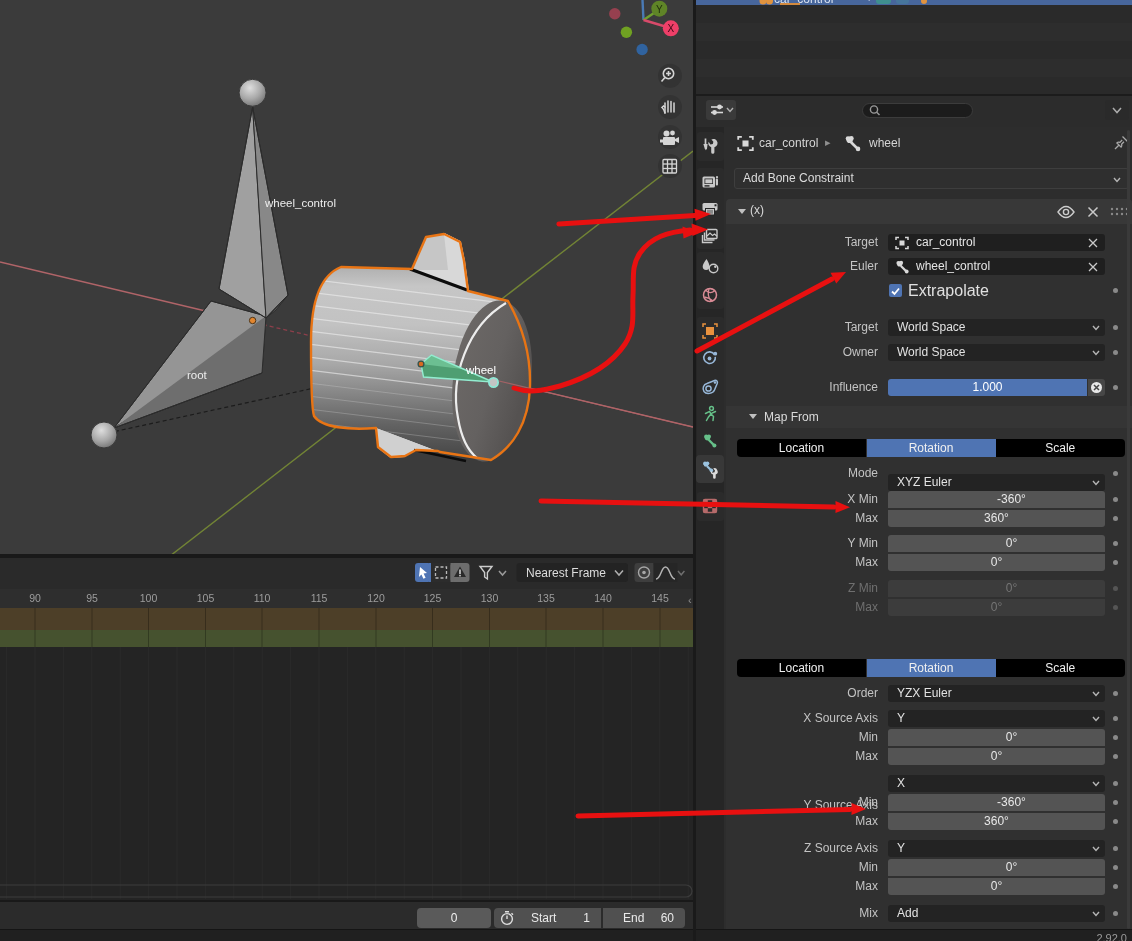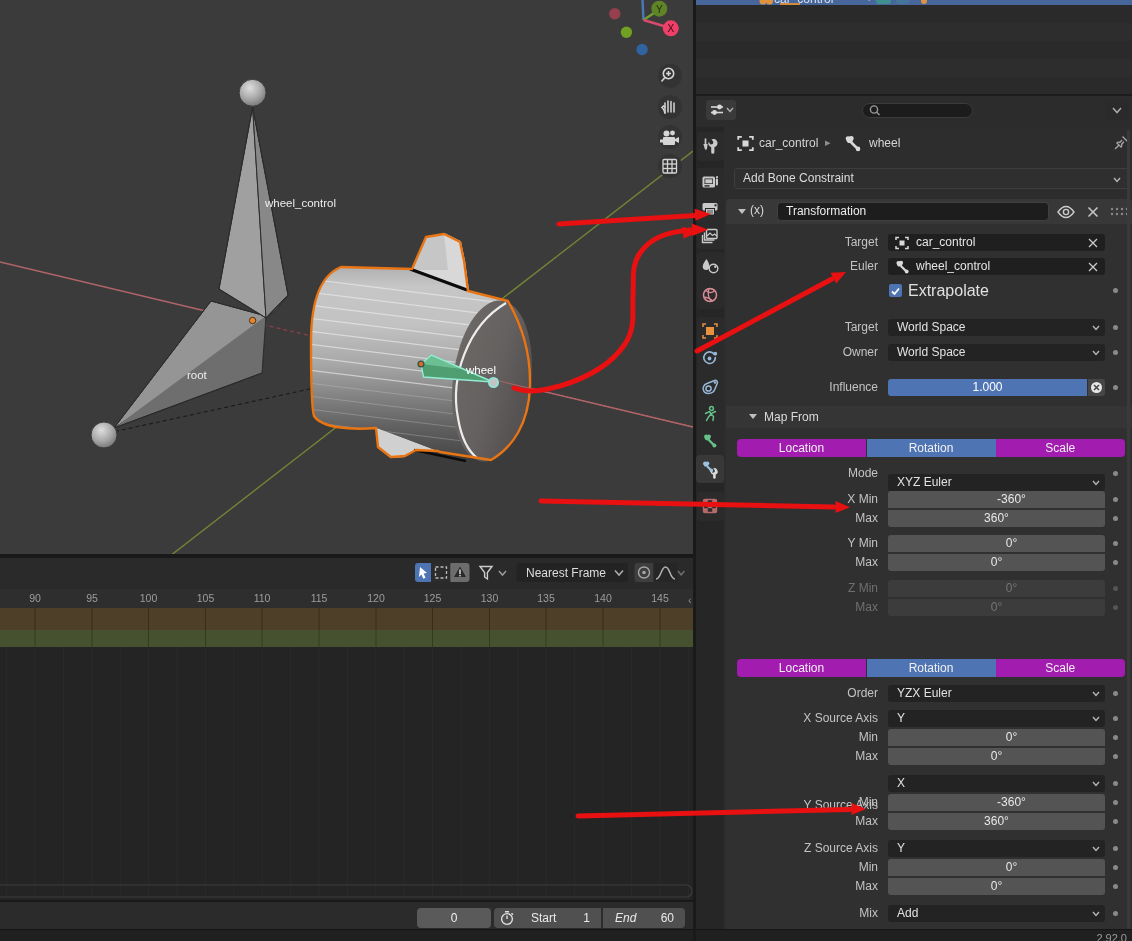--- a/index.html
+++ b/index.html
@@ -11,21 +11,21 @@
   .fld { position:absolute; left:192px; width:217px; height:17px; background:#545454; border-radius:3px;
          color:#e8e8e8; font-size:12px; text-align:center; line-height:17px; }
   .fld.dim { background:#3c3c3c; color:#757575; }
   .fld.t { border-radius:3px 3px 0 0;padding-left:30px; }
   .fld.b { border-radius:0 0 3px 3px; }
   .dd { position:absolute; left:192px; width:217px; height:17px; background:#232323; border-radius:3px;
         color:#e2e2e2; font-size:12px; line-height:17px; padding-left:9px; }
   .chev { position:absolute; right:5px; top:3px; width:8px; height:11px; }
   .dot { position:absolute; left:417px; width:5px; height:5px; border-radius:50%; background:#898989; }
   .dot.dim { background:#555; }
-  .seg { position:absolute; height:18px; background:#a21caf; color:#f0f0f0; font-size:12px; text-align:center; line-height:18px; }
+  .seg { position:absolute; height:18px; background:#000000; color:#f0f0f0; font-size:12px; text-align:center; line-height:18px; }
   .seg.on { background:#4f74b3; }
   .sech { position:absolute; left:30px; width:406px; height:22px; background:#353535; color:#dadada; font-size:12px; line-height:22px; }
   .sech .tri { position:absolute; left:23px; top:8px; width:0; height:0; border-left:4.5px solid transparent; border-right:4.5px solid transparent; border-top:5.5px solid #c0c0c0; }
   .sech .txt { position:absolute; left:38px; }
 </style>
 </head>
 <body>
 <div id="page">
 
   <div class="abs" id="viewport" style="left:0;top:0;width:693px;height:554px;background:#3b3b3b;overflow:hidden;">
@@ -297,21 +297,21 @@
       <svg width="30" height="28" style="position:absolute;left:492px;top:0;">
         <rect x="2" y="6" width="26" height="20" rx="4" fill="#4f4f4f"></rect>
         <rect x="24" y="6" width="4" height="20" fill="#4f4f4f"></rect>
         <circle cx="15" cy="17" r="5.4" fill="none" stroke="#dedede" stroke-width="1.4"></circle>
         <path d="M15,17 L15,13.6 M13,9.8 L17,9.8 M19.5,11.2 L21,12.7" stroke="#dedede" stroke-width="1.4" fill="none"></path>
       </svg>
       <div class="abs" style="left:520px;top:6px;width:81px;height:20px;background:#505050;color:#eaeaea;font-size:12px;line-height:20px;">
         <span style="margin-left:11px;">Start</span><span style="position:absolute;right:11px;">1</span>
       </div>
       <div class="abs" style="left:603px;top:6px;width:82px;height:20px;background:#505050;border-radius:0 4px 4px 0;color:#eaeaea;font-size:12px;line-height:20px;">
-        <span style="margin-left:12px;font-style:italic;">End</span><span style="position:absolute;right:11px;">60</span>
+        <span style="margin-left:20px;">End</span><span style="position:absolute;right:11px;">60</span>
       </div>
     </div>
   </div>
 
   <div class="abs" id="props" style="left:696px;top:0;width:436px;height:941px;background:#2d2d2d;overflow:hidden;">
 
     <div class="abs" style="left:0;top:0;width:436px;height:96px;background:#2a2a2a;">
       <div class="abs" style="left:0;top:23px;width:436px;height:18px;background:#2d2d2d;"></div>
       <div class="abs" style="left:0;top:59px;width:436px;height:18px;background:#2d2d2d;"></div>
       <div class="abs" style="left:0;top:0;width:436px;height:5px;background:#47669c;overflow:hidden;">
@@ -494,21 +494,20 @@
         <svg class="chev" style="top:5px;right:7px;" viewBox="0 0 8 11">
             <path d="M1,4 L4,7.5 L7,4" fill="none" stroke="#b5b5b5" stroke-width="1.4"></path>
           </svg>
       </div>
     </div>
 
     <div class="abs" style="left:30px;top:199px;width:406px;height:730px;background:#303030;border-radius:4px 4px 0 0;"></div>
     <div class="abs" style="left:30px;top:199px;width:406px;height:25px;background:#383838;border-radius:4px 4px 0 0;">
       <div class="abs" style="left:12px;top:10px;width:0;height:0;border-left:4.5px solid transparent;border-right:4.5px solid transparent;border-top:5.5px solid #c0c0c0;"></div>
       <div class="abs" style="left:24px;top:4px;color:#d8d8d8;font-size:12px;">(x)</div>
-      <div class="abs" style="left:51px;top:3px;width:272px;height:19px;background:#1d1d1d;border:1px solid #404040;border-radius:4px;color:#ececec;font-size:12px;line-height:17px;"><span style="margin-left:8px;">Transformation</span></div>
       <svg width="20" height="14" style="position:absolute;left:330px;top:6px;" viewBox="0 0 20 14">
         <path d="M2,7 C5,2.8 8,1.5 10,1.5 C12,1.5 15,2.8 18,7 C15,11.2 12,12.5 10,12.5 C8,12.5 5,11.2 2,7 z" fill="none" stroke="#cccccc" stroke-width="1.4"></path>
         <circle cx="10" cy="7" r="2.6" fill="none" stroke="#cccccc" stroke-width="1.4"></circle>
       </svg>
       <svg width="12" height="12" style="position:absolute;left:361px;top:7px;" viewBox="0 0 12 12">
           <path d="M1.5,1.5 L10.5,10.5 M10.5,1.5 L1.5,10.5" stroke="#c9c9c9" stroke-width="1.5"></path>
         </svg>
       <svg width="18" height="10" style="position:absolute;left:384px;top:8px;" viewBox="0 0 18 10">
         <g fill="#8a8a8a">
           <circle cx="2" cy="2" r="1.2"></circle>

